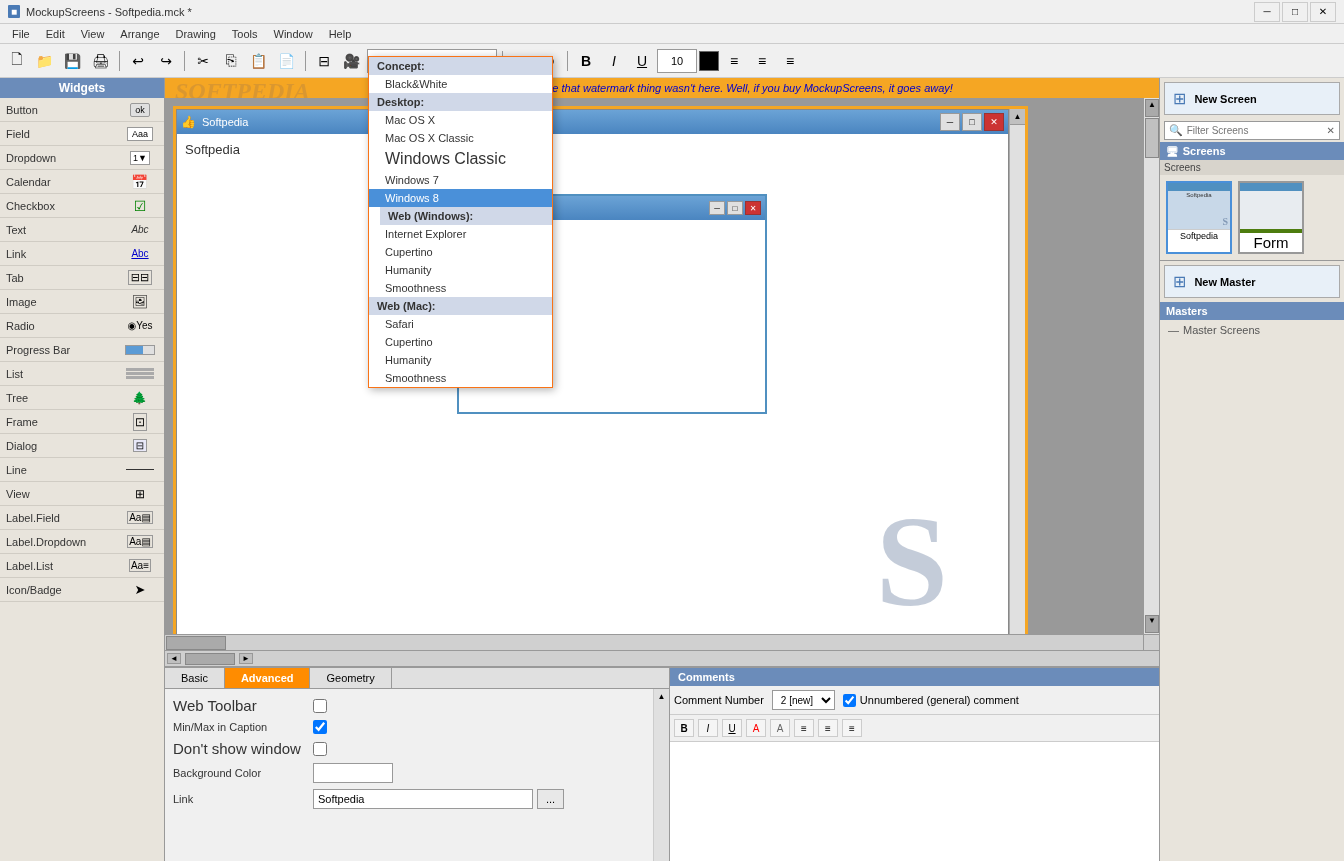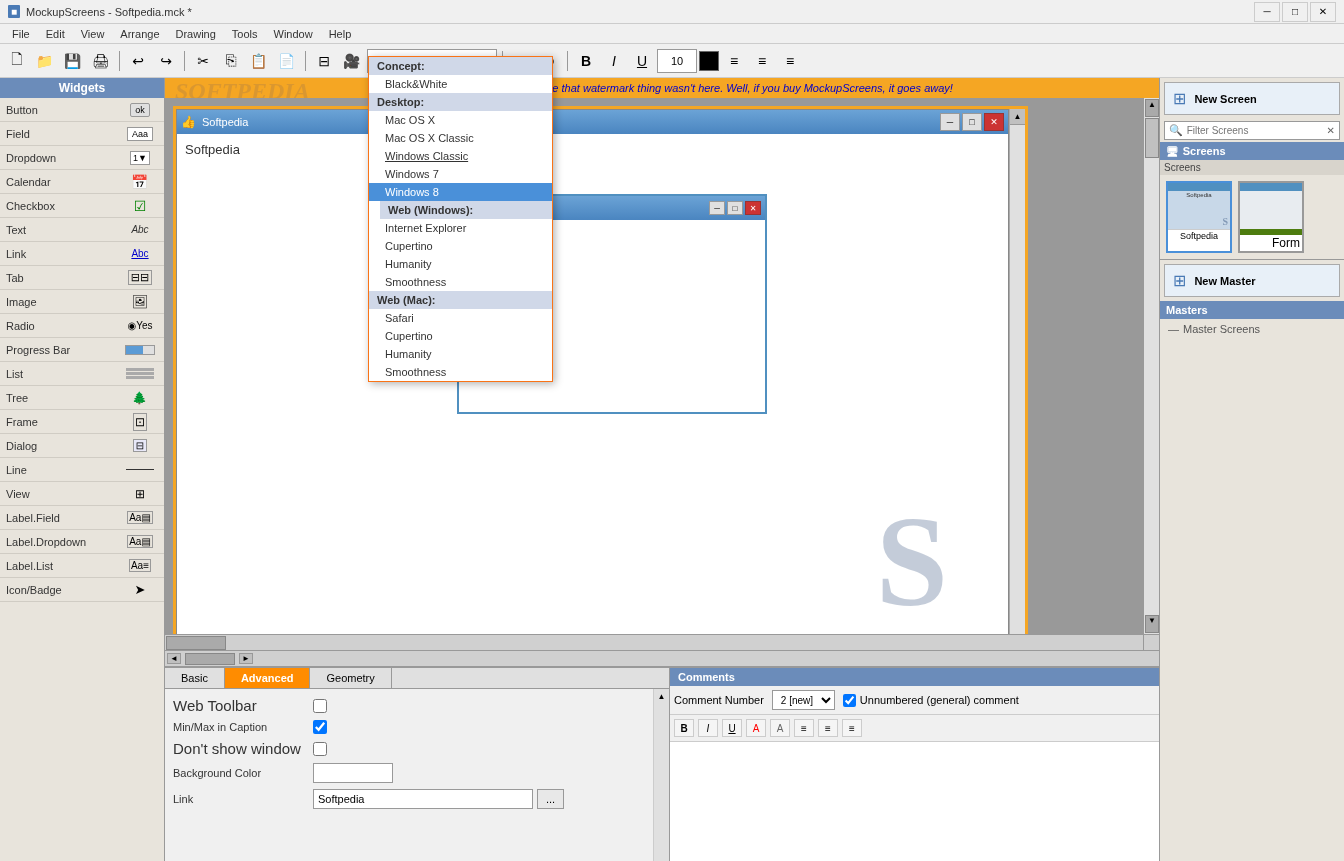--- a/index.html
+++ b/index.html
@@ -468,21 +468,21 @@
             <div style="padding:1px 2px;font-size:6px;color:#333;">Softpedia</div>
             <div style="position:absolute;right:2px;bottom:2px;font-size:10px;font-weight:900;color:#1a3a6b;opacity:0.4;font-family:serif;">S</div>
           </div>
           <div style="font-size:9px;padding:1px 2px;border-top:1px solid #ccc;">Softpedia</div>
         </div>
 
         <div style="border:2px solid #999;background:white;cursor:pointer;text-align:center;">
           <div style="width:62px;height:46px;background:#e8ecf0;">
             <div style="background:#5090c0;height:8px;width:100%;"></div>
           </div>
-          <div style="font-size:12px;padding:1px 2px;border-top:6px solid #4d7c0f;text-align:right;">Form</div>
+          <div style="font-size:15px;padding:1px 2px;border-top:4px solid #4d7c0f;">Form</div>
         </div>
       </div>
     </div>
 
     <div style="display:flex;align-items:center;gap:8px;padding:6px 8px;background:#e8f0f8;border:1px solid #aaa;margin:4px;cursor:pointer;">
       <span style="font-size:16px;color:#4a7ab5;">⊞</span>
       <span style="font-size:11px;font-weight:bold;">New Master</span>
     </div>
 
     <div style="flex:1;">
@@ -499,21 +499,21 @@
 
 <div id="dropdown-overlay" style="position:fixed;top:0;left:0;width:100%;height:100%;z-index:1000;pointer-events:none;">
   <div id="theme-dropdown-menu" style="position:absolute;top:56px;left:368px;width:185px;background:white;border:1px solid #f97316;box-shadow:2px 2px 8px rgba(0,0,0,0.3);z-index:1001;pointer-events:all;">
 
     <div class="dropdown-section-header" style="background:#d0d8e8;padding:3px 8px;font-size:11px;font-weight:bold;color:#333;">Concept:</div>
     <div class="dropdown-item" style="padding:3px 16px;font-size:11px;color:#333;cursor:pointer;">Black&amp;White</div>
 
     <div class="dropdown-section-header" style="background:#d0d8e8;padding:3px 8px;font-size:11px;font-weight:bold;color:#333;">Desktop:</div>
     <div class="dropdown-item" style="padding:3px 16px;font-size:11px;color:#333;cursor:pointer;">Mac OS X</div>
     <div class="dropdown-item" style="padding:3px 16px;font-size:11px;color:#333;cursor:pointer;">Mac OS X Classic</div>
-    <div class="dropdown-item" style="padding:3px 16px;font-size:11px;color:#333;cursor:pointer;text-decoration:underline;">Windows Classic</div>
+    <div class="dropdown-item" style="padding:3px 16px;font-size:16px;color:#333;cursor:pointer;">Windows Classic</div>
     <div class="dropdown-item" style="padding:3px 16px;font-size:11px;color:#333;cursor:pointer;">Windows 7</div>
     <div class="dropdown-item selected" style="padding:3px 16px;font-size:11px;cursor:pointer;background:#4a90d9;color:white;">Windows 8</div>
 
     <div class="dropdown-section-header" style="background:#d0d8e8;padding:3px 8px;font-size:11px;font-weight:bold;color:#333;margin-left:11px;">Web (Windows):</div>
     <div class="dropdown-item" style="padding:3px 16px;font-size:11px;color:#333;cursor:pointer;">Internet Explorer</div>
     <div class="dropdown-item" style="padding:3px 16px;font-size:11px;color:#333;cursor:pointer;">Cupertino</div>
     <div class="dropdown-item" style="padding:3px 16px;font-size:11px;color:#333;cursor:pointer;">Humanity</div>
     <div class="dropdown-item" style="padding:3px 16px;font-size:11px;color:#333;cursor:pointer;">Smoothness</div>
 
     <div class="dropdown-section-header" style="background:#d0d8e8;padding:3px 8px;font-size:11px;font-weight:bold;color:#333;">Web (Mac):</div>

